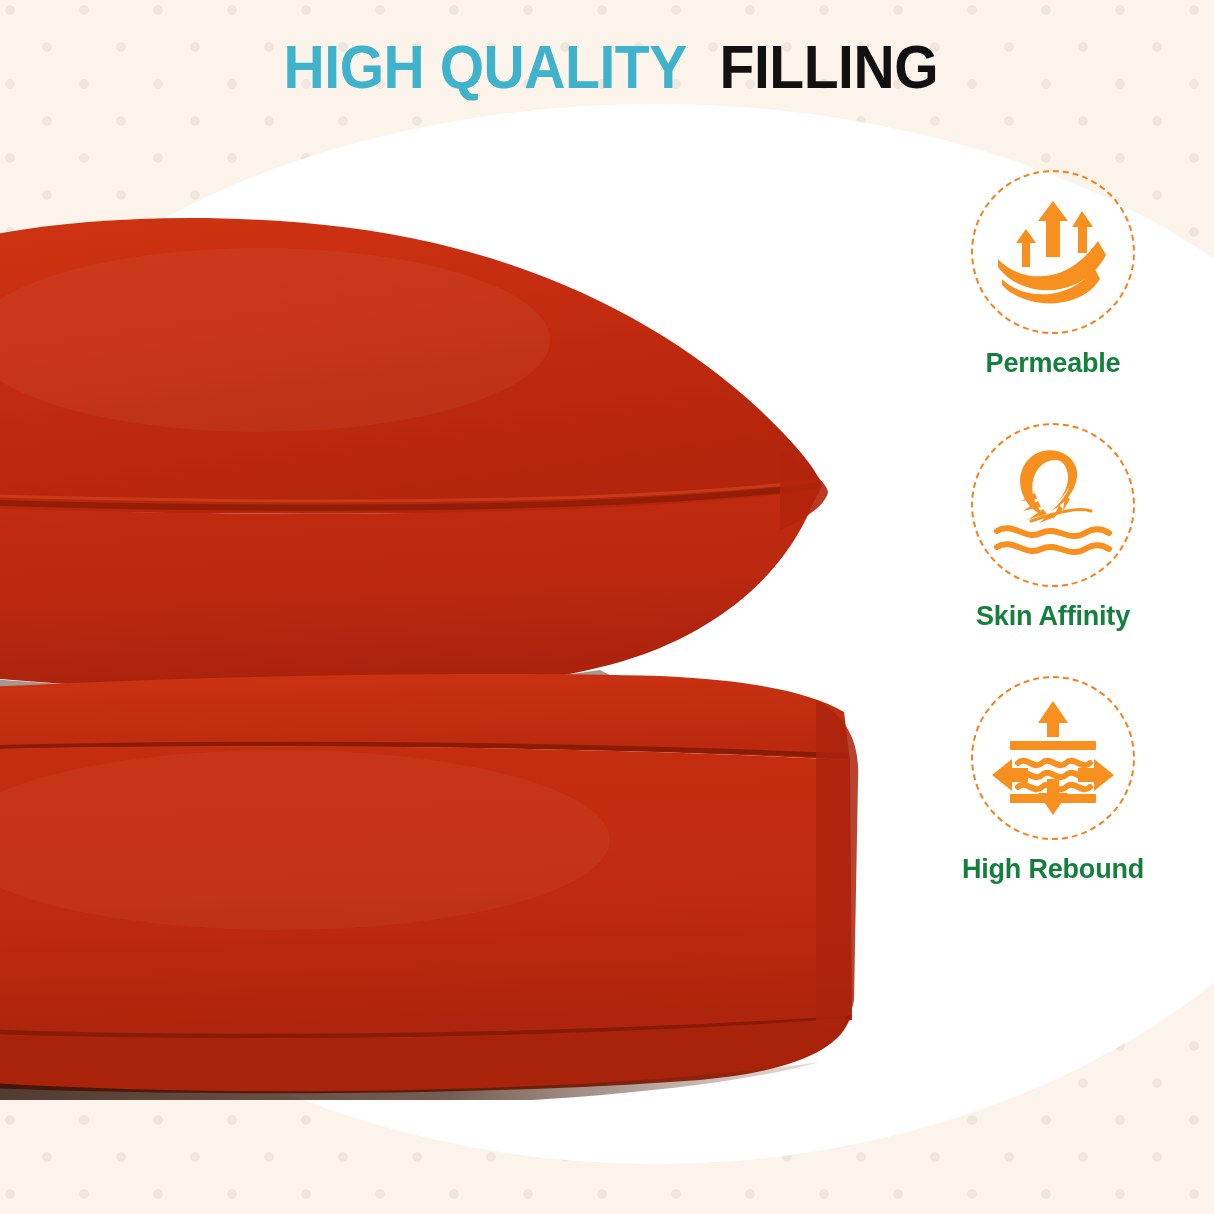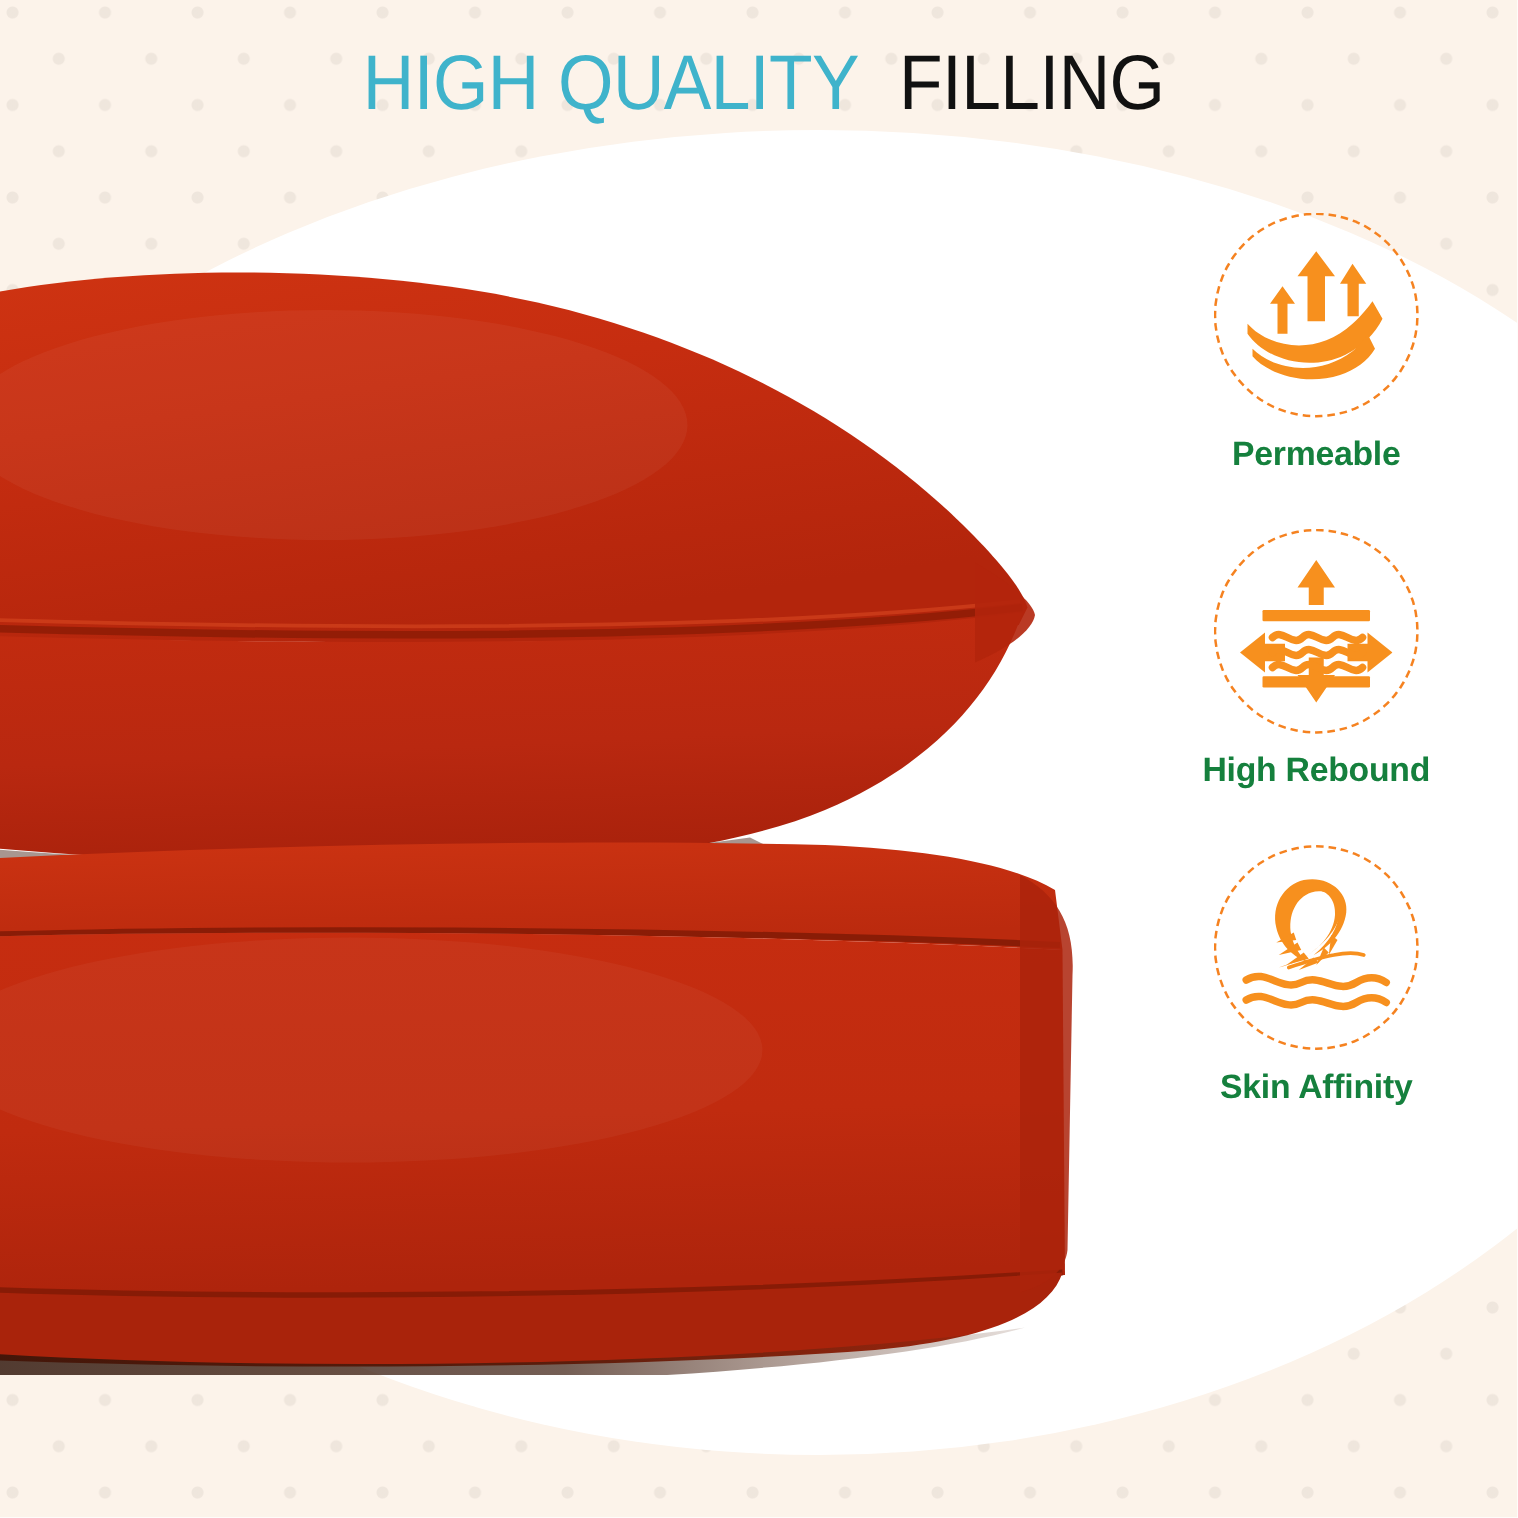--- a/index.html
+++ b/index.html
@@ -43,21 +43,21 @@
 
   
   .title {
     position: absolute;
     top: 36px;
     left: 0;
     width: 1214px;
     text-align: center;
     font-size: 62px;
     line-height: 1;
-    font-weight: 400;
+    font-weight: 700;
     letter-spacing: -0.5px;
     white-space: nowrap;
     z-index: 6;
   }
   .title .t1 {
     color: #3fb3cb;
     font-family: "Liberation Sans Narrow", "Liberation Sans", sans-serif;
     transform: scaleX(0.92);
     display: inline-block;
   }
@@ -237,47 +237,20 @@
             <path d="M8 82 C 26 100, 62 104, 88 84 C 94 79, 98 74, 100 70
                      L 106 82 C 100 92, 90 99, 78 103 C 50 112, 20 102, 8 88 Z"></path>
           </g>
         </svg>
       </div>
       <div class="feature-label">Permeable</div>
     </div>
 
     <div class="feature">
       <div class="feature-badge">
-        <svg width="122" height="118" viewBox="0 0 122 118">
-          <g fill="#f7901e">
-
-            <path d="M61 2 L76 24 L67 24 L67 38 L55 38 L55 24 L46 24 Z"></path>
-
-            <rect x="18" y="42" width="86" height="9" rx="1"></rect>
-
-            <path d="M0 76 L20 60 L20 69 L36 69 L36 83 L20 83 L20 92 Z"></path>
-
-            <path d="M122 76 L102 60 L102 69 L86 69 L86 83 L102 83 L102 92 Z"></path>
-
-            <rect x="18" y="95" width="86" height="9" rx="1"></rect>
-
-            <path d="M61 116 L46 94 L55 94 L55 80 L67 80 L67 94 L76 94 Z"></path>
-          </g>
-          <g fill="none" stroke="#f7901e" stroke-width="6" stroke-linecap="round">
-            <path d="M26 64 C 34 56, 42 72, 50 64 C 58 56, 66 72, 74 64 C 82 56, 90 72, 98 64"></path>
-            <path d="M26 76 C 34 68, 42 84, 50 76 C 58 68, 66 84, 74 76 C 82 68, 90 84, 98 76"></path>
-            <path d="M26 88 C 34 80, 42 96, 50 88 C 58 80, 66 96, 74 88 C 82 80, 90 96, 98 88"></path>
-          </g>
-        </svg>
-      </div>
-      <div class="feature-label">High Rebound</div>
-    </div>
-
-    <div class="feature">
-      <div class="feature-badge">
         <svg width="124" height="124" viewBox="0 0 124 124">
           <g fill="#f7901e">
 
             <path d="M52 8 C 36 12, 26 28, 30 46 C 33 60, 44 70, 56 74
                      C 50 70, 44 62, 42 52 C 39 36, 46 22, 58 18
                      C 70 14, 80 22, 80 34 C 80 46, 72 58, 60 68
                      C 72 62, 84 50, 86 34 C 88 18, 72 4, 52 8 Z"></path>
             <path d="M58 16 C 70 14, 78 24, 77 36 C 76 50, 66 62, 52 70
                      C 44 74, 38 76, 32 78 C 40 76, 50 72, 58 66
                      C 72 56, 82 42, 82 30 C 82 20, 72 12, 58 16 Z"></path>
@@ -294,14 +267,41 @@
           </g>
           <g fill="none" stroke="#f7901e" stroke-width="6" stroke-linecap="round">
             <path d="M6 88 C 22 78, 34 98, 50 90 C 66 82, 78 100, 94 90 C 104 84, 112 86, 118 90"></path>
             <path d="M6 104 C 22 94, 34 114, 50 106 C 66 98, 78 116, 94 106 C 104 100, 112 102, 118 106"></path>
           </g>
         </svg>
       </div>
       <div class="feature-label">Skin Affinity</div>
     </div>
 
+    <div class="feature">
+      <div class="feature-badge">
+        <svg width="122" height="118" viewBox="0 0 122 118">
+          <g fill="#f7901e">
+
+            <path d="M61 2 L76 24 L67 24 L67 38 L55 38 L55 24 L46 24 Z"></path>
+
+            <rect x="18" y="42" width="86" height="9" rx="1"></rect>
+
+            <path d="M0 76 L20 60 L20 69 L36 69 L36 83 L20 83 L20 92 Z"></path>
+
+            <path d="M122 76 L102 60 L102 69 L86 69 L86 83 L102 83 L102 92 Z"></path>
+
+            <rect x="18" y="95" width="86" height="9" rx="1"></rect>
+
+            <path d="M61 116 L46 94 L55 94 L55 80 L67 80 L67 94 L76 94 Z"></path>
+          </g>
+          <g fill="none" stroke="#f7901e" stroke-width="6" stroke-linecap="round">
+            <path d="M26 64 C 34 56, 42 72, 50 64 C 58 56, 66 72, 74 64 C 82 56, 90 72, 98 64"></path>
+            <path d="M26 76 C 34 68, 42 84, 50 76 C 58 68, 66 84, 74 76 C 82 68, 90 84, 98 76"></path>
+            <path d="M26 88 C 34 80, 42 96, 50 88 C 58 80, 66 96, 74 88 C 82 80, 90 96, 98 88"></path>
+          </g>
+        </svg>
+      </div>
+      <div class="feature-label">High Rebound</div>
+    </div>
+
   </div>
 </div>
 
 </body></html>

